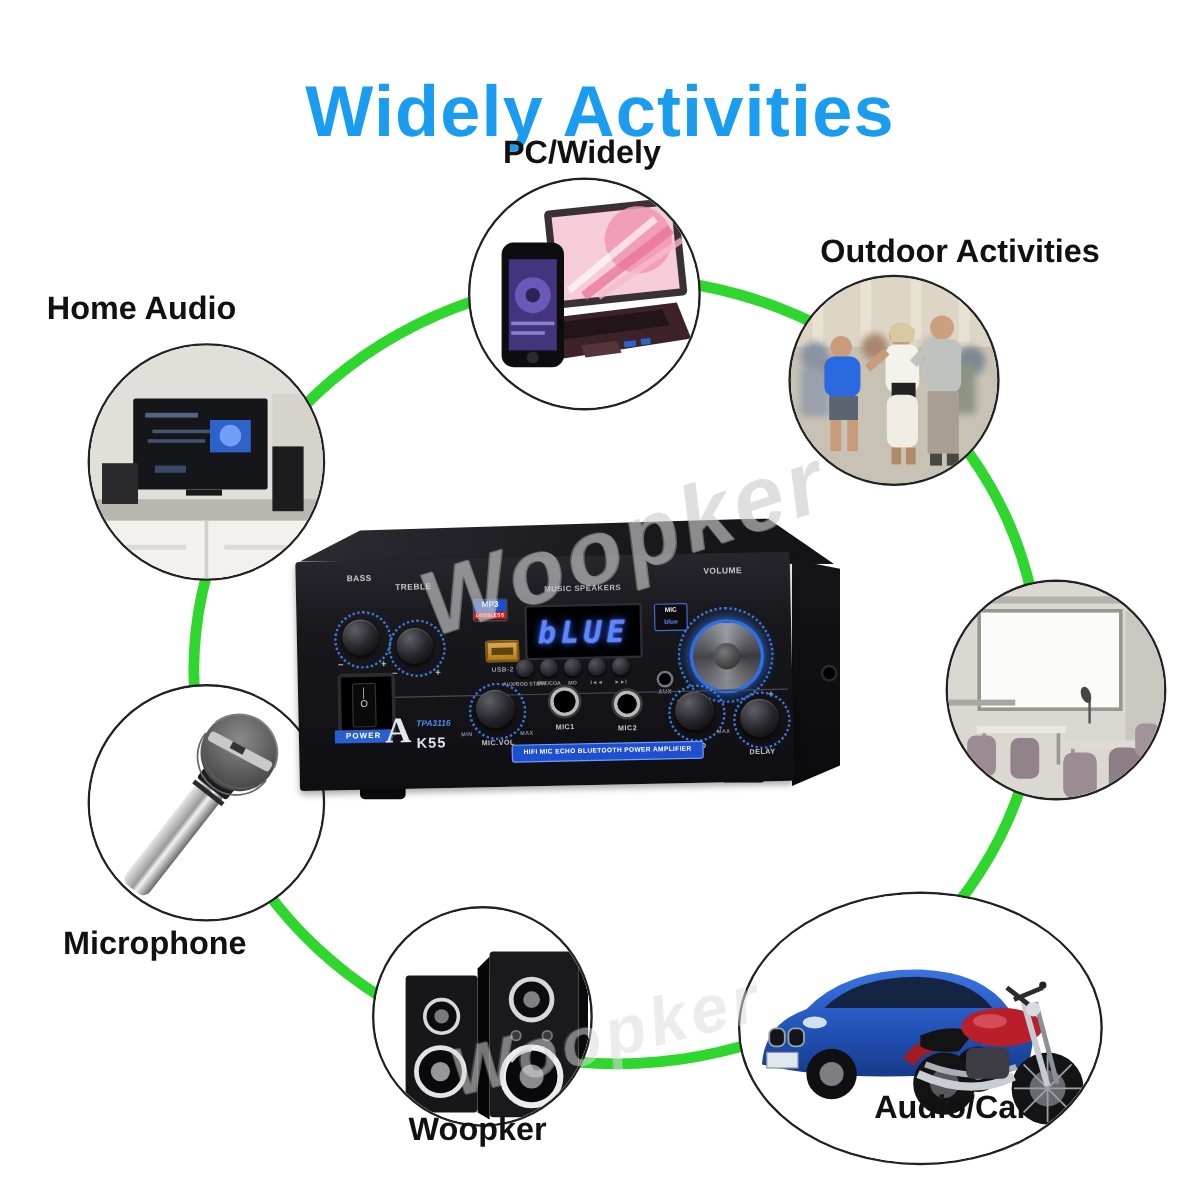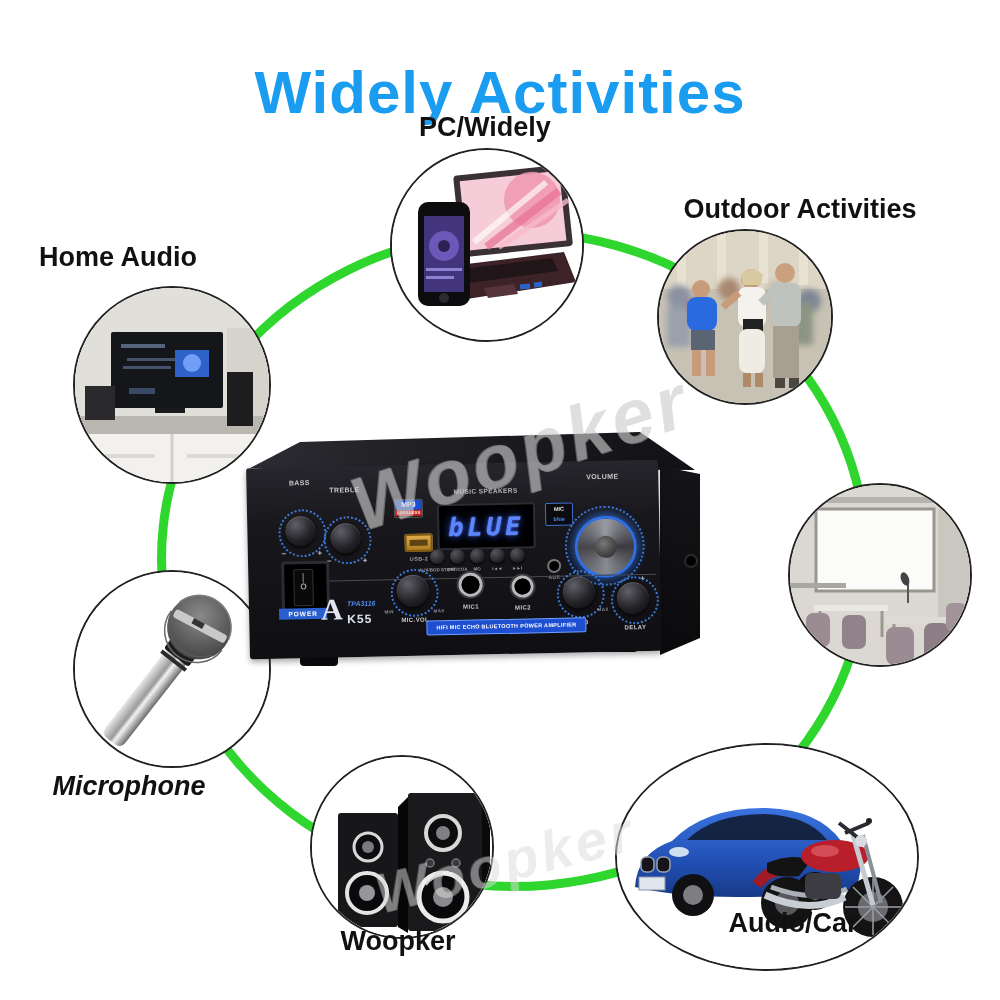--- a/index.html
+++ b/index.html
@@ -100,21 +100,21 @@
 
 <div class="canvas">
 
   <h1 class="title">Widely Activities</h1>
 
   <div class="ring"></div>
 
   <div class="app-label" style="left:485px;top:112px;">PC/Widely</div>
   <div class="app-label" style="left:800px;top:194px;">Outdoor Activities</div>
   <div class="app-label" style="left:118px;top:242px;">Home Audio</div>
-  <div class="app-label" style="left:129px;top:771px;font-style:italic;">Microphone</div>
+  <div class="app-label" style="left:129px;top:771px;">Microphone</div>
   <div class="app-label" style="left:398px;top:926px;">Woopker</div>
   <div class="app-label" style="left:793px;top:908px;">Audio/Car</div>
 
   <div class="pcircle" style="left:390px;top:148px;width:190px;height:190px;">
     <svg viewBox="0 0 190 190">
       <rect width="190" height="190" fill="#ffffff"></rect>
       <g transform="rotate(-6 120 70)">
         <rect x="66" y="20" width="112" height="82" rx="4" fill="#3a3136"></rect>
         <rect x="72" y="26" width="100" height="70" fill="#f6ccd8"></rect>
         <circle cx="142" cy="52" r="28" fill="#ef97b2" opacity=".85"></circle>

